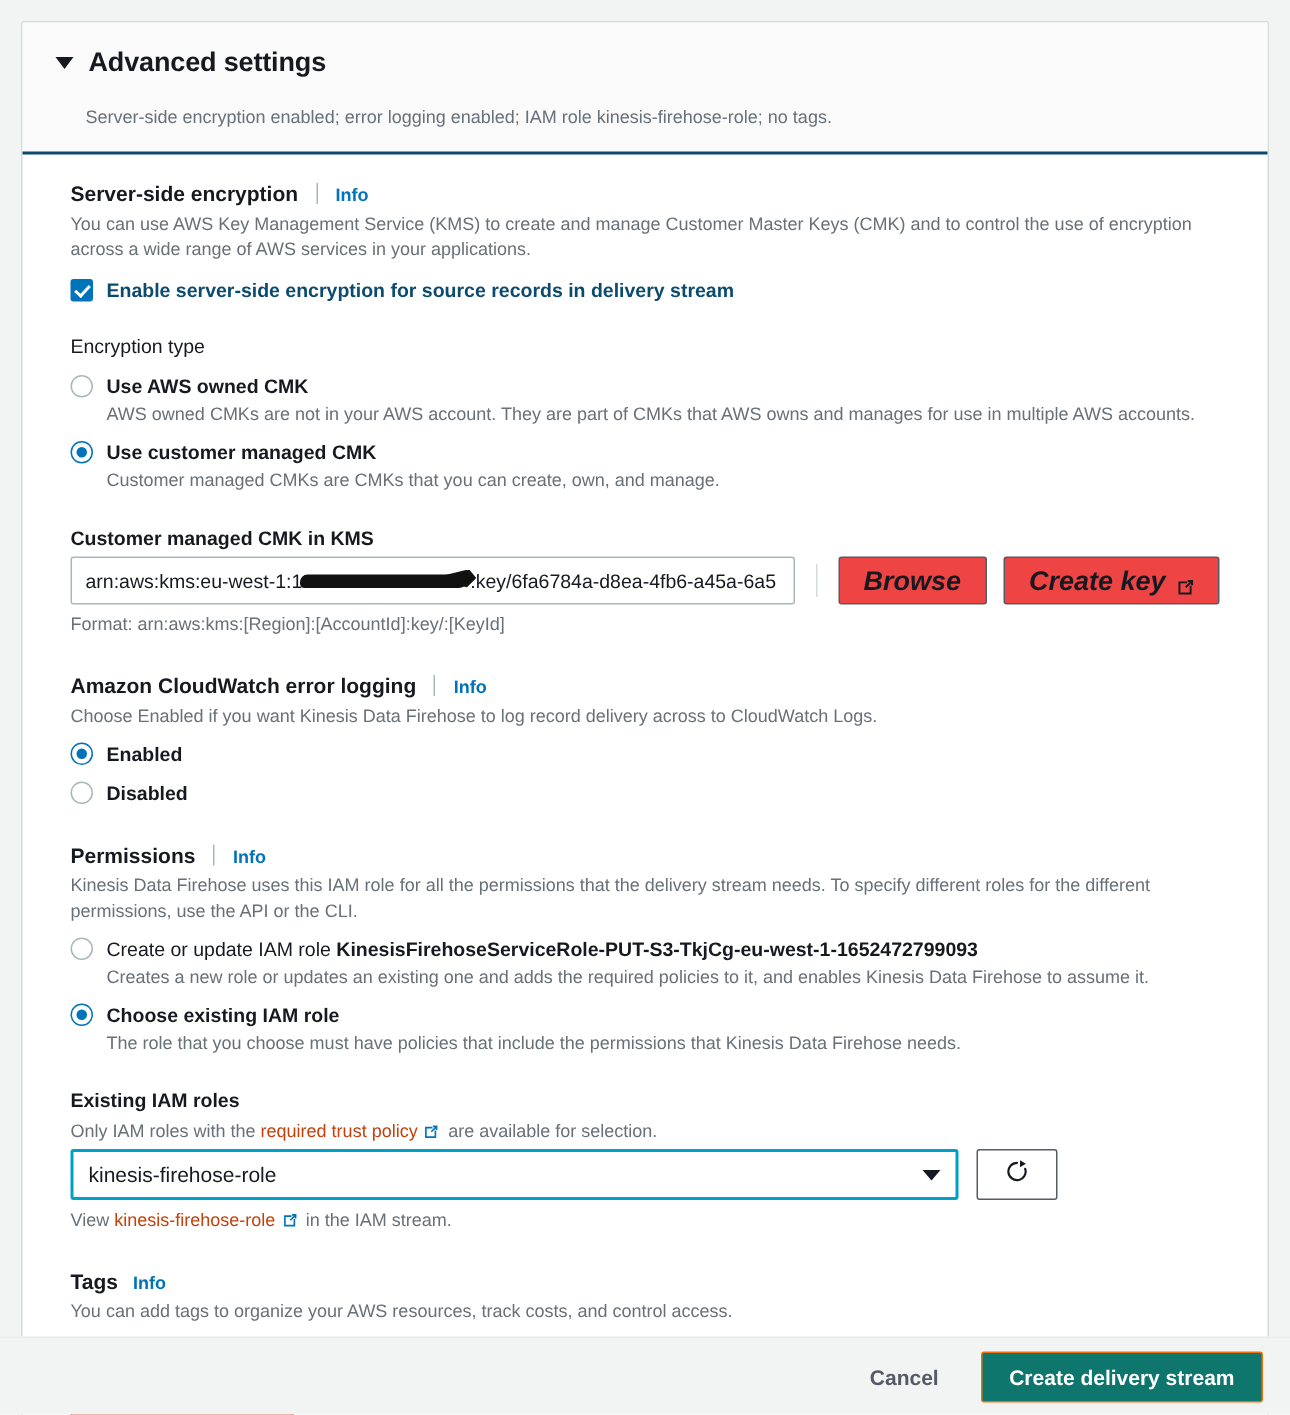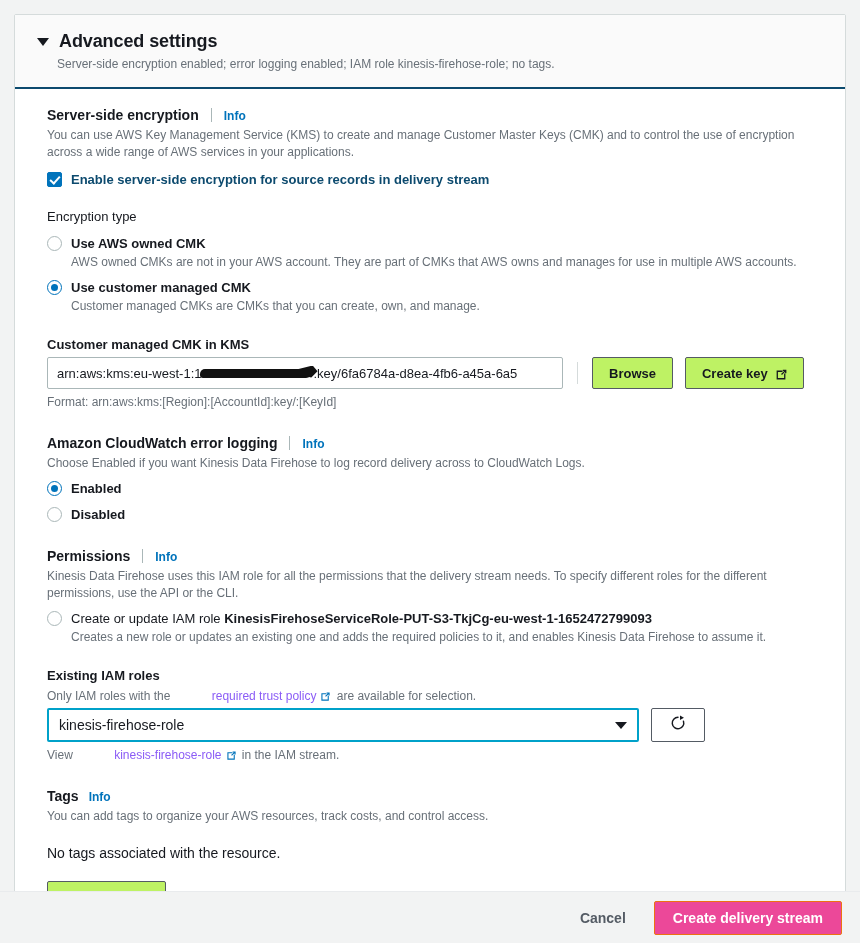--- a/index.html
+++ b/index.html
@@ -34,21 +34,21 @@
     border-top: 8px solid #16191f;
     margin-top: 9px; margin-right: 10px; margin-left: 4px;
     flex: none;
   }
   .hdr-title {
     font-size: 18px; font-weight: bold; color: #16191f;
     line-height: 24px; letter-spacing: -0.1px;
   }
   .hdr-sub {
     font-size: 12px; color: #687078; line-height: 18px;
-    margin-left: 24px; margin-top: 2px;
+    margin-left: 24px; margin-top: 16px;
   }
 
   .card-body { padding: 16px 32px 26px 32px; }
 
   
   .section { margin-bottom: 6px; }
   .sec-head { display: flex; align-items: baseline; margin-bottom: 2px; }
   .sec-title {
     font-size: 14px; font-weight: bold; color: #16191f; line-height: 20px;
   }
@@ -126,25 +126,25 @@
     border-radius: 5px 2px 6px 3px;
   }
   .redact::after {
     content: ""; position: absolute; left: 96px; top: -1px;
     width: 22px; height: 12px; background: #111111;
     clip-path: polygon(0 35%, 78% 0, 100% 48%, 72% 100%, 0 72%);
   }
   .btn {
     height: 32px; padding: 0 16px;
     border: 1px solid #545b64; border-radius: 2px;
-    background: #bef264; color: #16191f;
-    font-size: 13px; font-weight: bold;
+    background: #ef4444; color: #16191f;
+    font-size: 18px; font-weight: bold;
     font-family: "Liberation Sans", sans-serif;
     display: inline-flex; align-items: center; justify-content: center;
-    cursor: pointer; white-space: nowrap;
+    cursor: pointer; white-space: nowrap; font-style: italic;
   }
   .btn-sep { width: 1px; height: 22px; background: #d5dbdb; margin: 0 14px; }
   .gap12 { width: 12px; }
   .hint {
     font-size: 12px; color: #687078; line-height: 17px; margin-top: 5px;
   }
 
   .ext-icon { display: inline-block; width: 12px; height: 12px; margin-left: 7px; position: relative; top: 1px; }
 
   
@@ -160,39 +160,39 @@
     width: 0; height: 0;
     border-left: 6px solid transparent;
     border-right: 6px solid transparent;
     border-top: 7px solid #16191f;
   }
   .refresh-btn {
     width: 54px; height: 34px; margin-left: 12px;
     border: 1px solid #545b64; border-radius: 2px; background: #fff;
     display: flex; align-items: center; justify-content: center; cursor: pointer;
   }
-  .link { color: #8b5cf6; text-decoration: none; cursor: pointer; margin-left: 38px; }
+  .link { color: #c2410c; text-decoration: none; cursor: pointer; }
   .link-ext { display: inline-block; width: 11px; height: 11px; margin: 0 2px 0 4px; position: relative; top: 2px; }
 
   .plain-note { font-size: 14px; color: #16191f; line-height: 20px; margin-top: 18px; }
 
   
   .footer {
     position: absolute; left: 0; bottom: 0; width: 860px; height: 52px;
     background: #f2f3f3; border-top: 1px solid #e9ebed;
     display: flex; align-items: center; justify-content: flex-end;
     padding-right: 18px;
   }
   .btn-cancel {
     background: transparent; border: none; color: #545b64;
     font-size: 14px; font-weight: bold; cursor: pointer; padding: 8px 14px;
     font-family: "Liberation Sans", sans-serif;
   }
   .btn-primary {
-    background: #ec4899; border: 1px solid #ec7211; border-radius: 2px;
+    background: #0f766e; border: 1px solid #ec7211; border-radius: 2px;
     color: #ffffff; font-size: 14px; font-weight: bold;
     height: 34px; padding: 0 18px; margin-left: 14px; cursor: pointer;
     font-family: "Liberation Sans", sans-serif;
   }
   .mt18 { margin-top: 18px; }
   .mt20 { margin-top: 20px; }
   .mt22 { margin-top: 22px; }
 </style>
 </head>
 <body>
@@ -295,20 +295,27 @@
         <div class="desc">Kinesis Data Firehose uses this IAM role for all the permissions that the delivery stream needs. To specify different roles for the different permissions, use the API or the CLI.</div>
 
         <div class="radio-row">
           <div class="radio"></div>
           <div class="radio-text">
             <div class="radio-title"><span style="font-weight:normal">Create or update IAM role </span><span class="rolename">KinesisFirehoseServiceRole-PUT-S3-TkjCg-eu-west-1-1652472799093</span></div>
             <div class="radio-desc">Creates a new role or updates an existing one and adds the required policies to it, and enables Kinesis Data Firehose to assume it.</div>
           </div>
         </div>
 
+        <div class="radio-row">
+          <div class="radio on"></div>
+          <div class="radio-text">
+            <div class="radio-title">Choose existing IAM role</div>
+            <div class="radio-desc">The role that you choose must have policies that include the permissions that Kinesis Data Firehose needs.</div>
+          </div>
+        </div>
 
         <div class="label-strong mt20">Existing IAM roles</div>
         <div class="desc"><span>Only IAM roles with the </span><span class="link">required trust policy</span><span class="link-ext"><svg viewBox="0 0 16 16" width="11" height="11" aria-hidden="true">
                 <path d="M2 3.2h7.2v1.6H3.6v7.6h7.6V6.8h1.6V14H2z" fill="#0073bb"></path>
                 <path d="M9.6 2H14v4.4h-1.6V4.73L8.6 8.53 7.47 7.4l3.8-3.8H9.6z" fill="#0073bb"></path>
               </svg></span><span> are available for selection.</span></div>
 
         <div class="sel-row">
           <div class="select">
             <span>kinesis-firehose-role</span>

